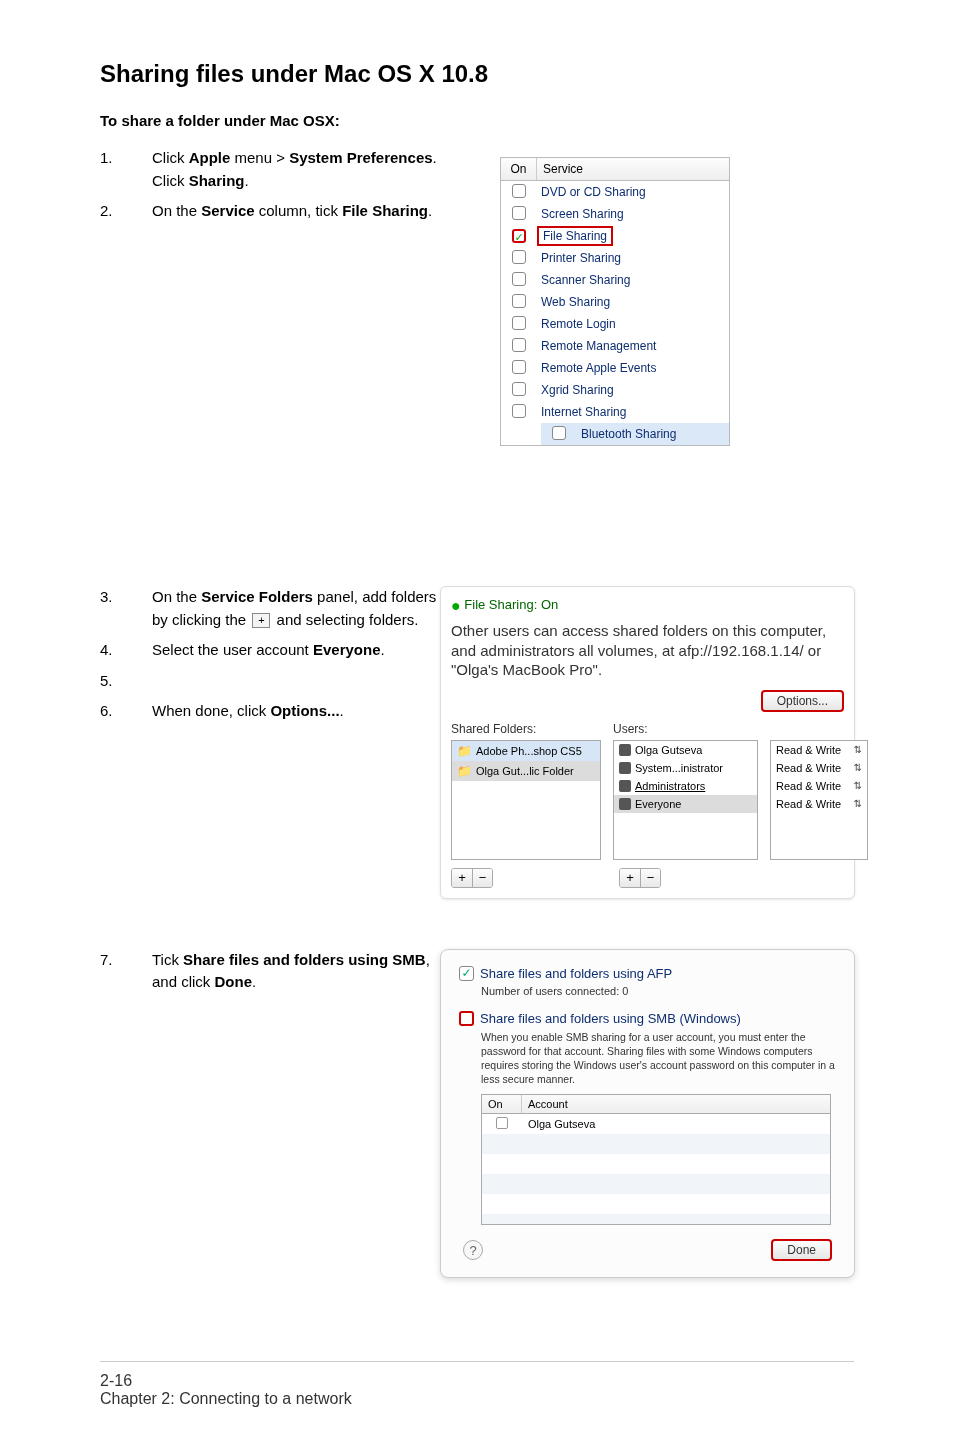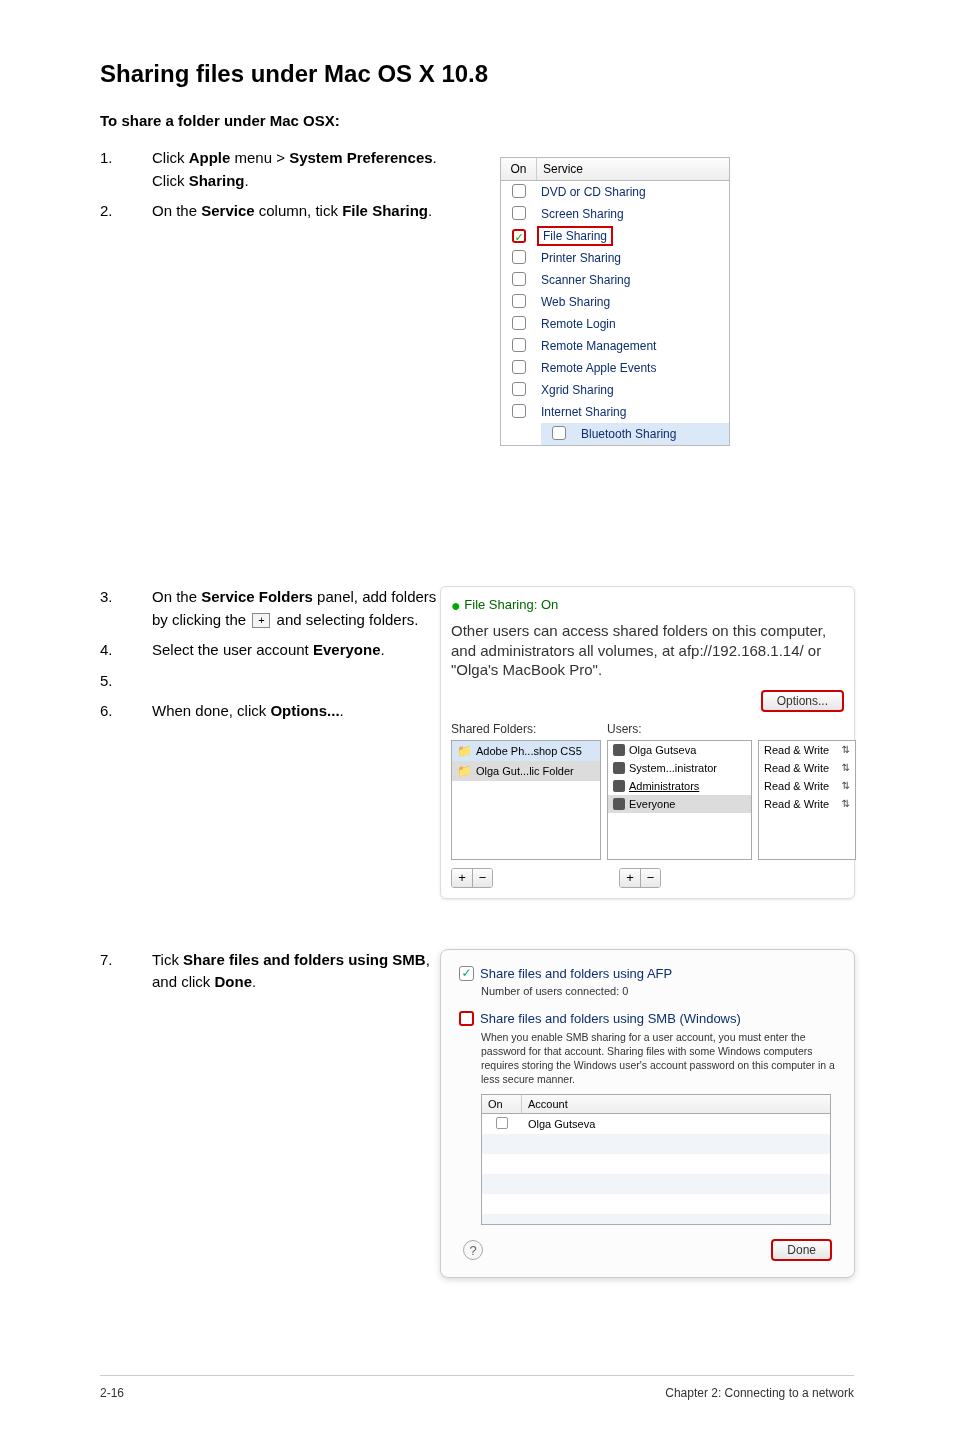--- a/index.html
+++ b/index.html
@@ -116,21 +116,21 @@
   .mac-btn {
     display:inline-block;
     border:1px solid #999;
     background: linear-gradient(#fefefe,#e6e6e6);
     border-radius:4px;
     padding:2px 14px;
     font-size:12px;
     color:#333;
   }
   .mac-btn.red { border:2px solid #c00; }
-  .fs-cols { display:flex; gap:6px;align-items:flex-end; }
+  .fs-cols { display:flex; gap:12px;align-items:flex-end; }
   .fs-col-h { font-size:12px; color:#333; margin-bottom:4px; }
   .fs-list {
     border:1px solid #aaa;
     height:120px;
     background:#fff;
     overflow:hidden;
   }
   .fs-folders { width:150px; }
   .fs-users { width:145px; }
   .fs-perms { width:98px; }
@@ -182,29 +182,30 @@
   .smb-trow .oncell { width:40px; text-align:center; }
   .smb-trow .oncell span { display:inline-block; width:12px; height:12px; border:1px solid #999; border-radius:2px; background:#fff; }
   .smb-trow .acct { font-size:11px; padding-left:6px; }
   .smb-foot { margin-top:14px; display:flex; justify-content:space-between; align-items:center; padding:0 4px; }
   .help-ico {
     width:20px; height:20px; border:1px solid #aaa; border-radius:50%; display:inline-flex; align-items:center; justify-content:center; font-size:13px; color:#666; background:#f8f8f8;
   }
   .section-gap { height: 120px; }
   .footer {
     position:absolute;
-    bottom:38px;
+    bottom:30px;
     left:100px;
     right:100px;
     border-top:1px solid #ccc;
     padding-top:10px;
     display:flex;
     justify-content:space-between;
-    font-size:12px;
+    font-size:16px;
     color:#333;
+    flex-direction:column;
   }
 </style>
 </head>
 <body>
 
 <h2>Sharing files under Mac OS X 10.8</h2>
 <div class="subheading">To share a folder under Mac OSX:</div>
 
 <div class="row">
   <div class="left-col">

